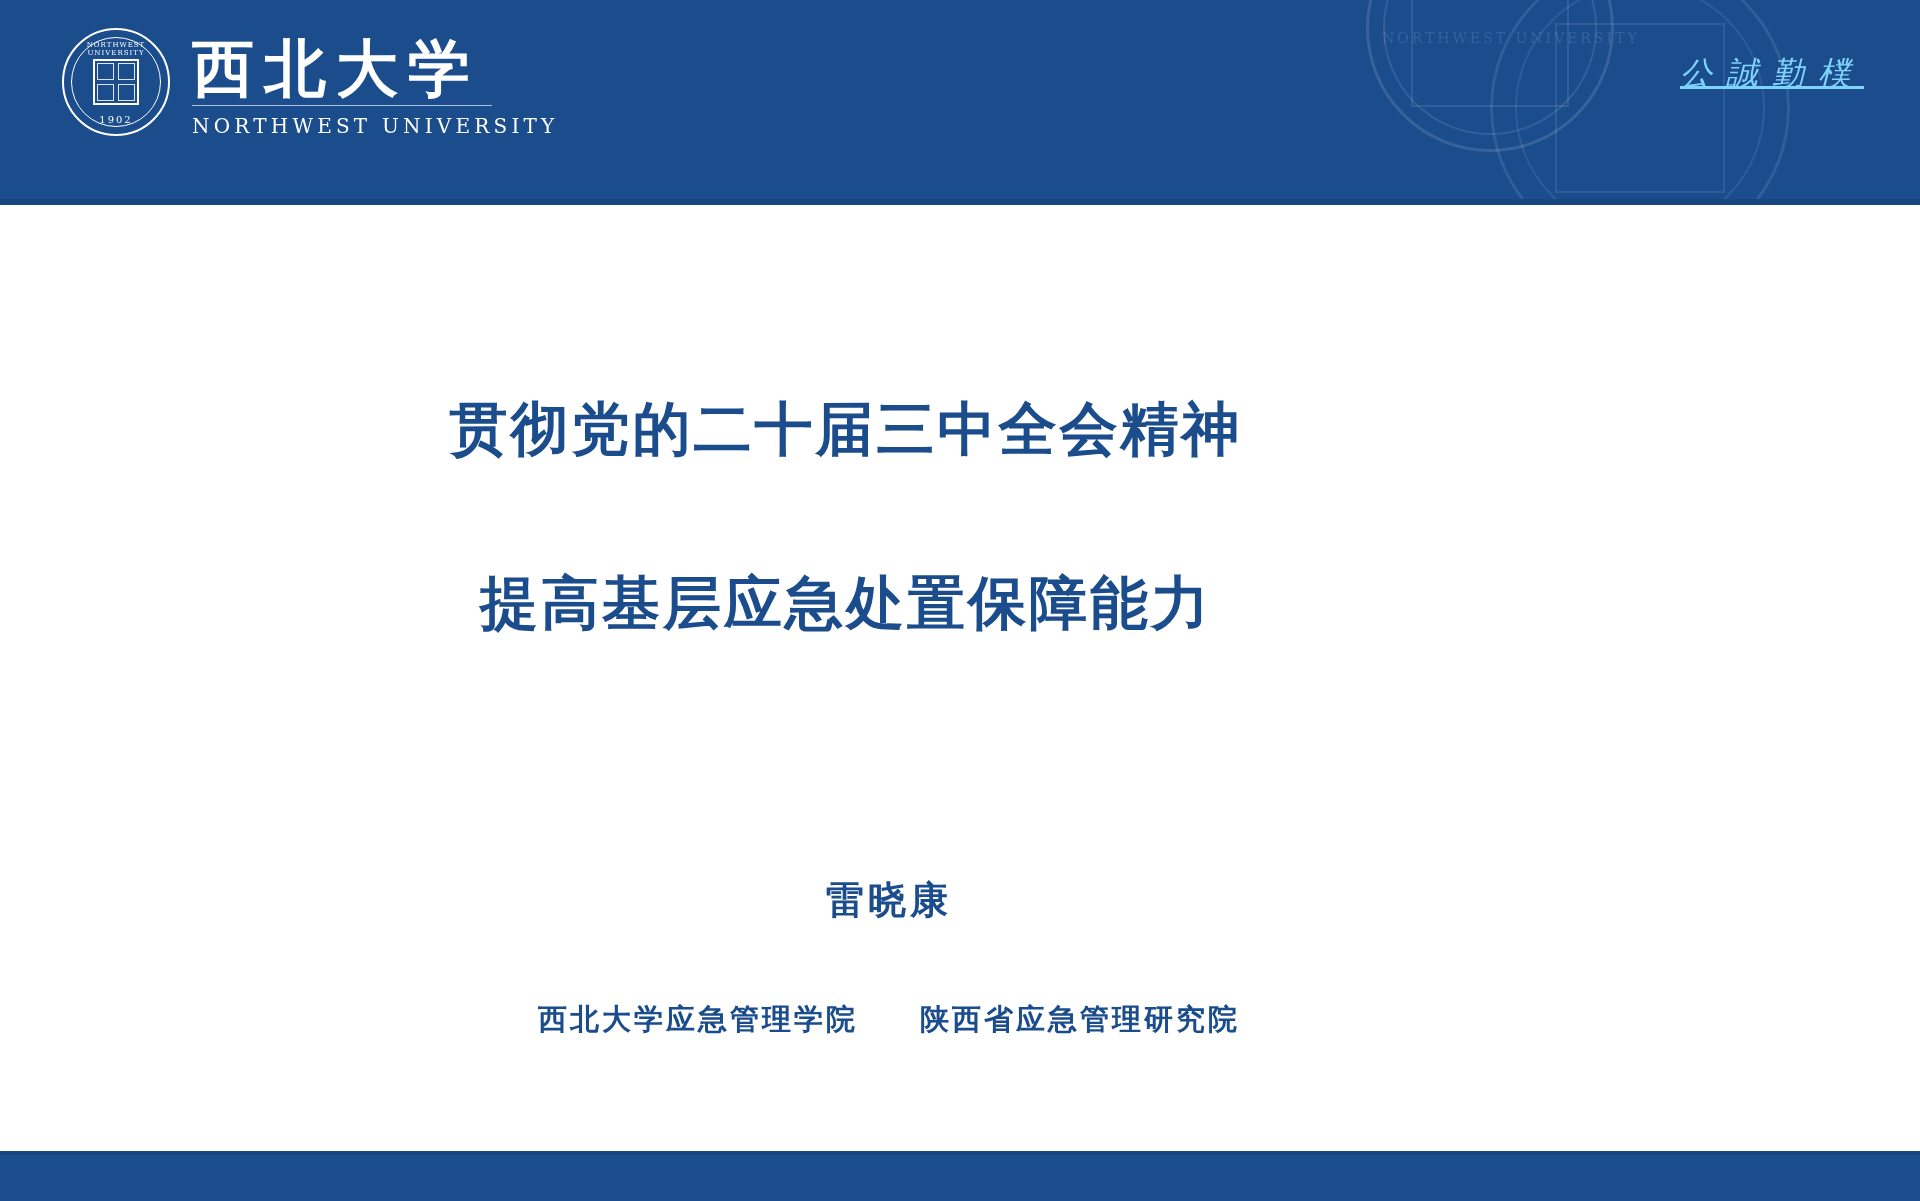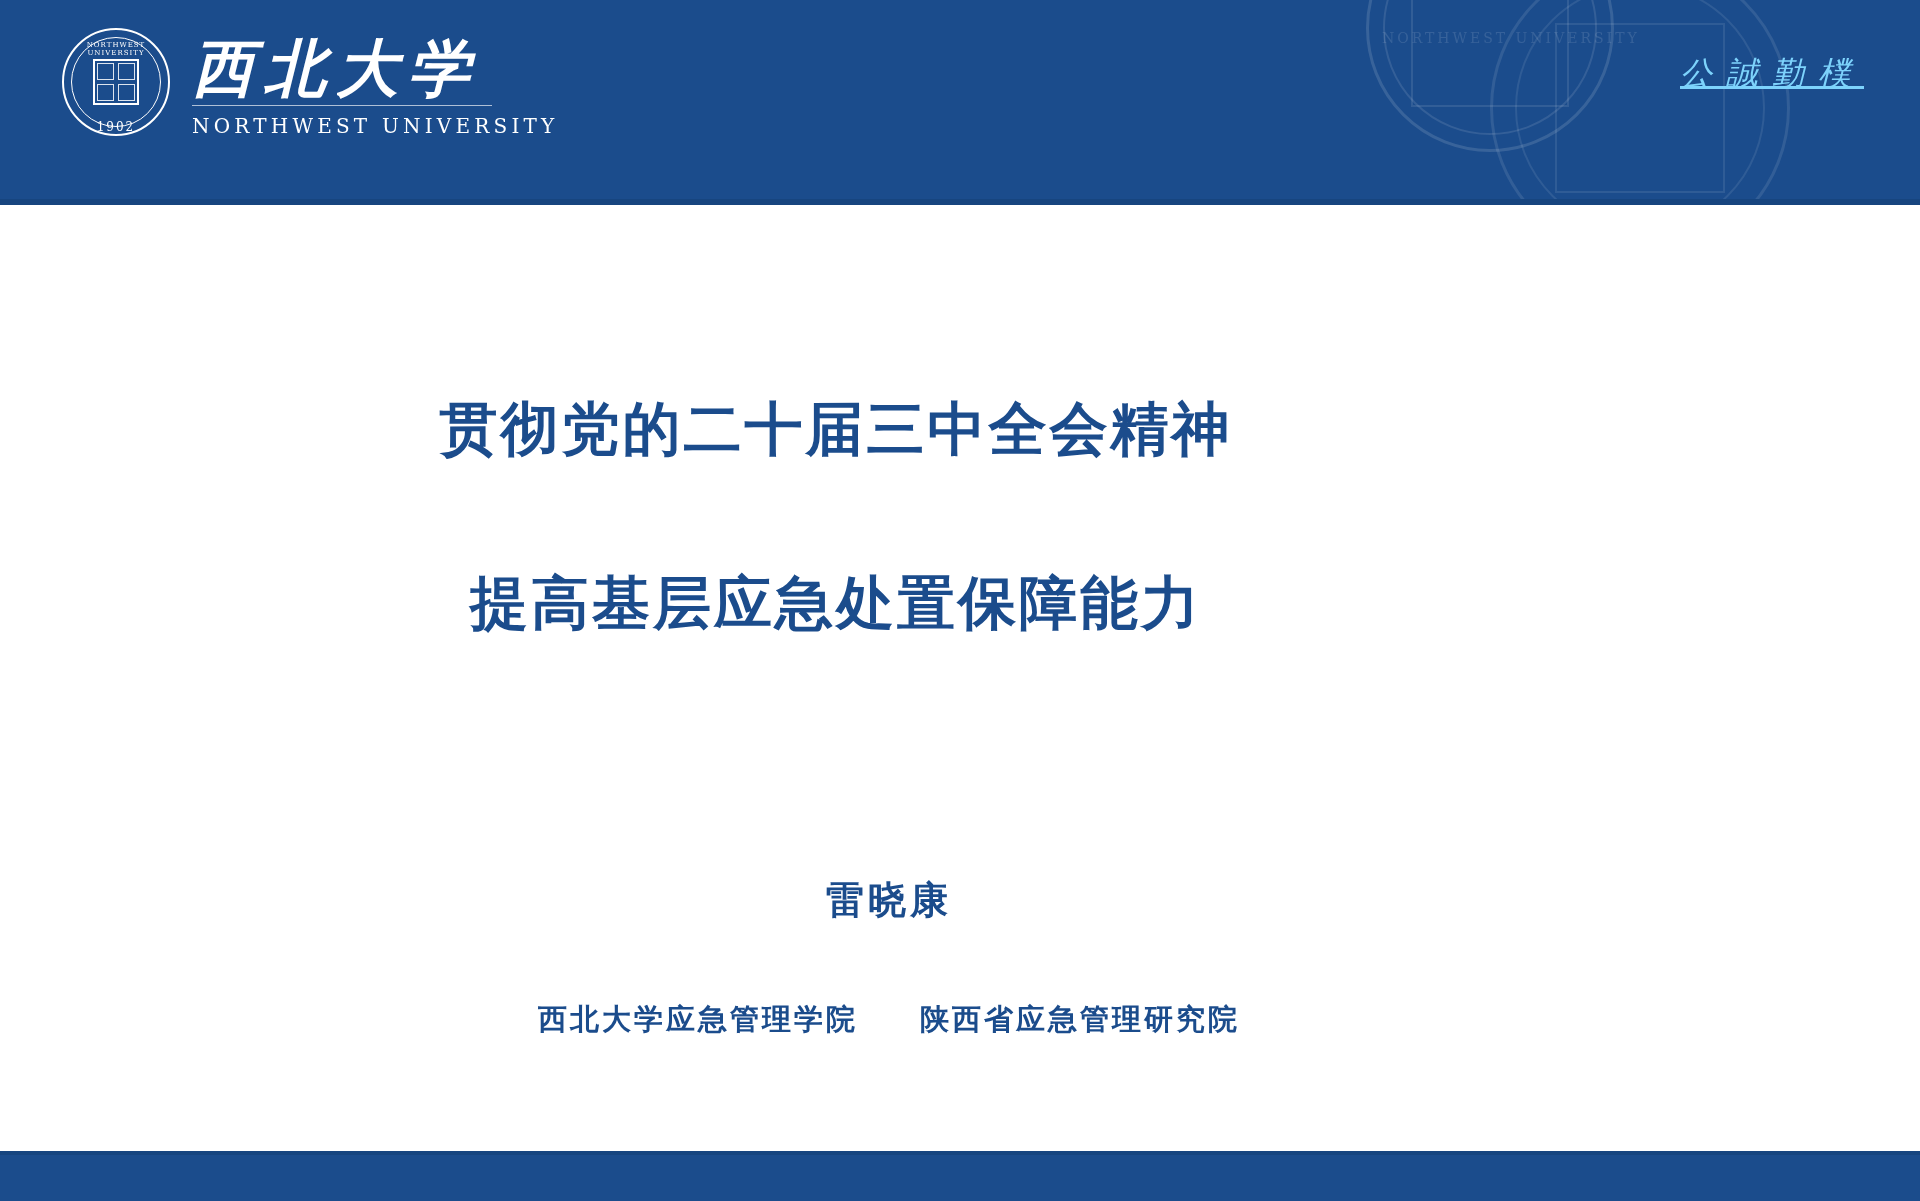--- a/index.html
+++ b/index.html
@@ -157,30 +157,29 @@
     position: absolute;
     left: 0;
     width: 100%;
     text-align: center;
     font-family: "DejaVu Serif", serif;
     color: #ffffff;
     font-size: 7px;
     letter-spacing: 1px;
   }
   .seal .seal-top-text { top: 11px; }
-  .seal .seal-bottom-text { bottom: 0; font-size: 12px; letter-spacing: 2px; text-align: center; }
+  .seal .seal-bottom-text { bottom: 9px; font-size: 10px; letter-spacing: 2px; text-align: center; }
 
   .logo-text-wrap {
     margin-left: 22px;
     padding-top: 8px;
   }
   .logo-cn {
     font-family: "DejaVu Serif", serif;
     font-weight: bold;
-    font-style: italic;
     font-size: 62px;
     color: #ffffff;
     letter-spacing: 10px;
     line-height: 1.05;
     white-space: nowrap;
   }
   .logo-en {
     margin-top: 8px;
     font-family: "DejaVu Serif", serif;
     font-size: 20px;
@@ -213,21 +212,21 @@
   .body-area {
     position: absolute;
     left: 0;
     top: 205px;
     width: 1920px;
     height: 950px;
     background: #ffffff;
   }
   .title-wrap {
     position: absolute;
-    left: 2px;
+    left: 12px;
     top: 195px;
     width: 1668px;
     text-align: center;
   }
   .title-line {
     font-family: "DejaVu Sans", sans-serif;
     font-weight: bold;
     font-size: 58px;
     color: #1b4c8c;
     letter-spacing: 3px;

